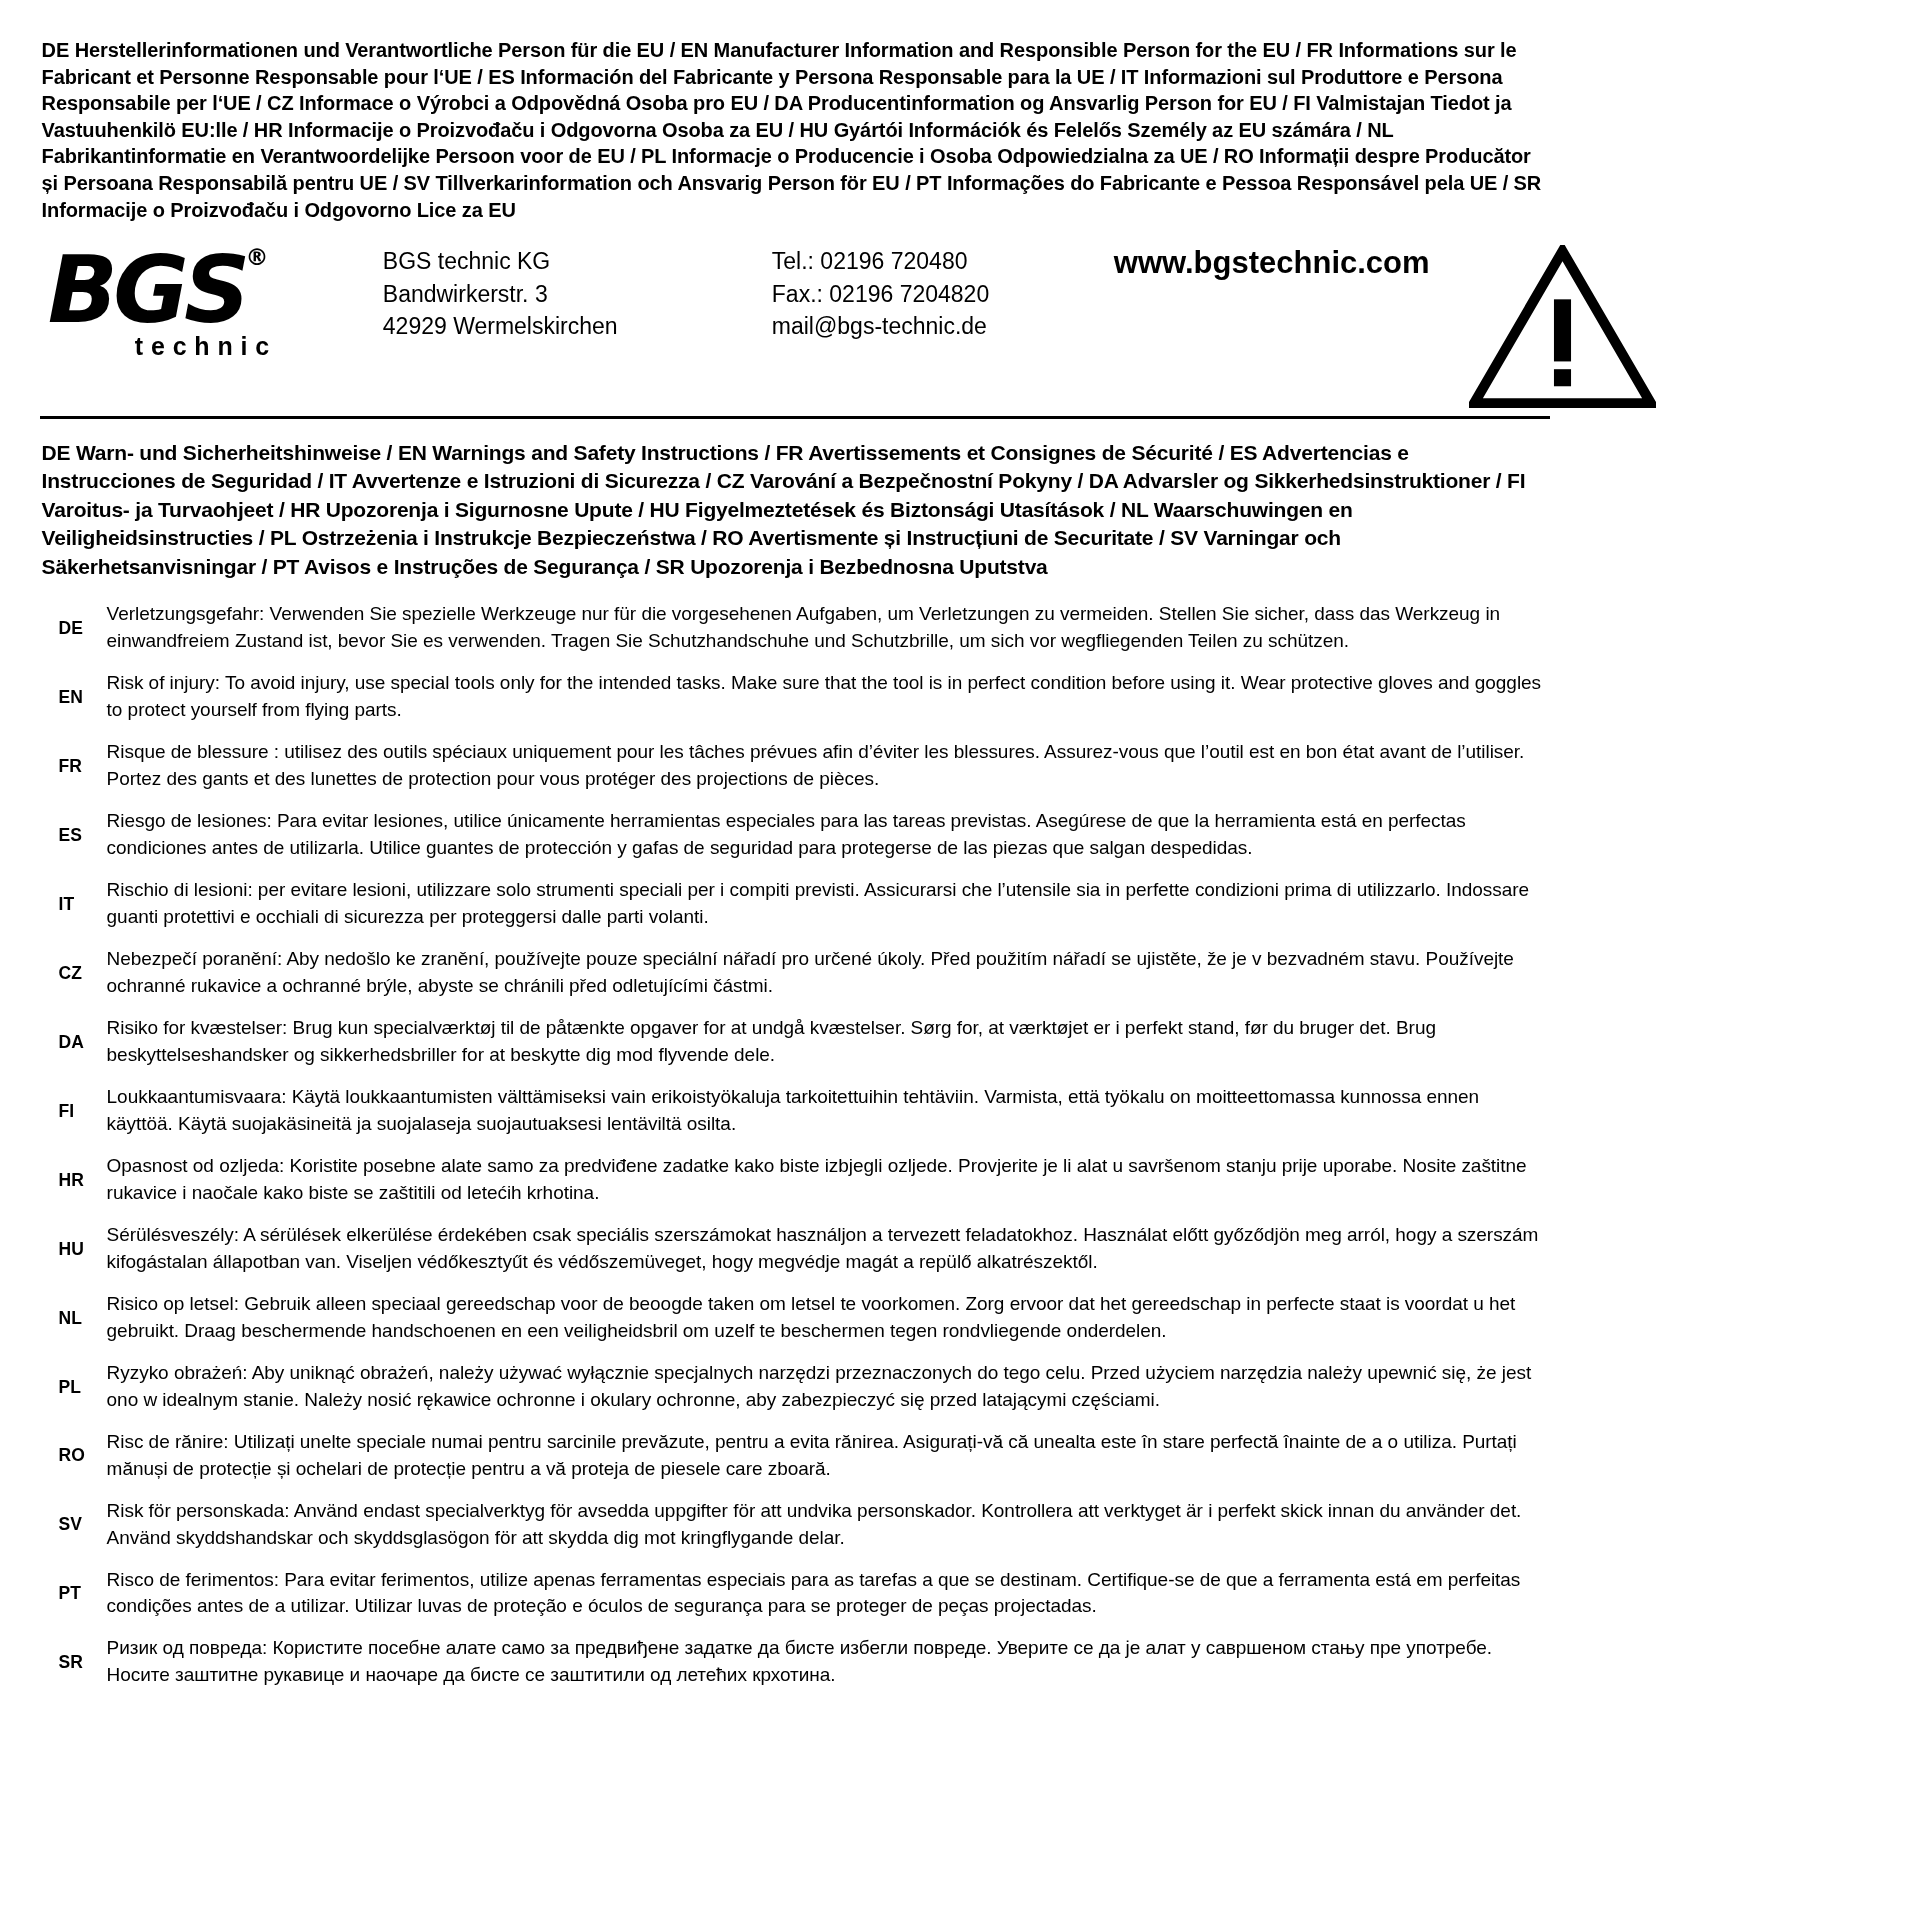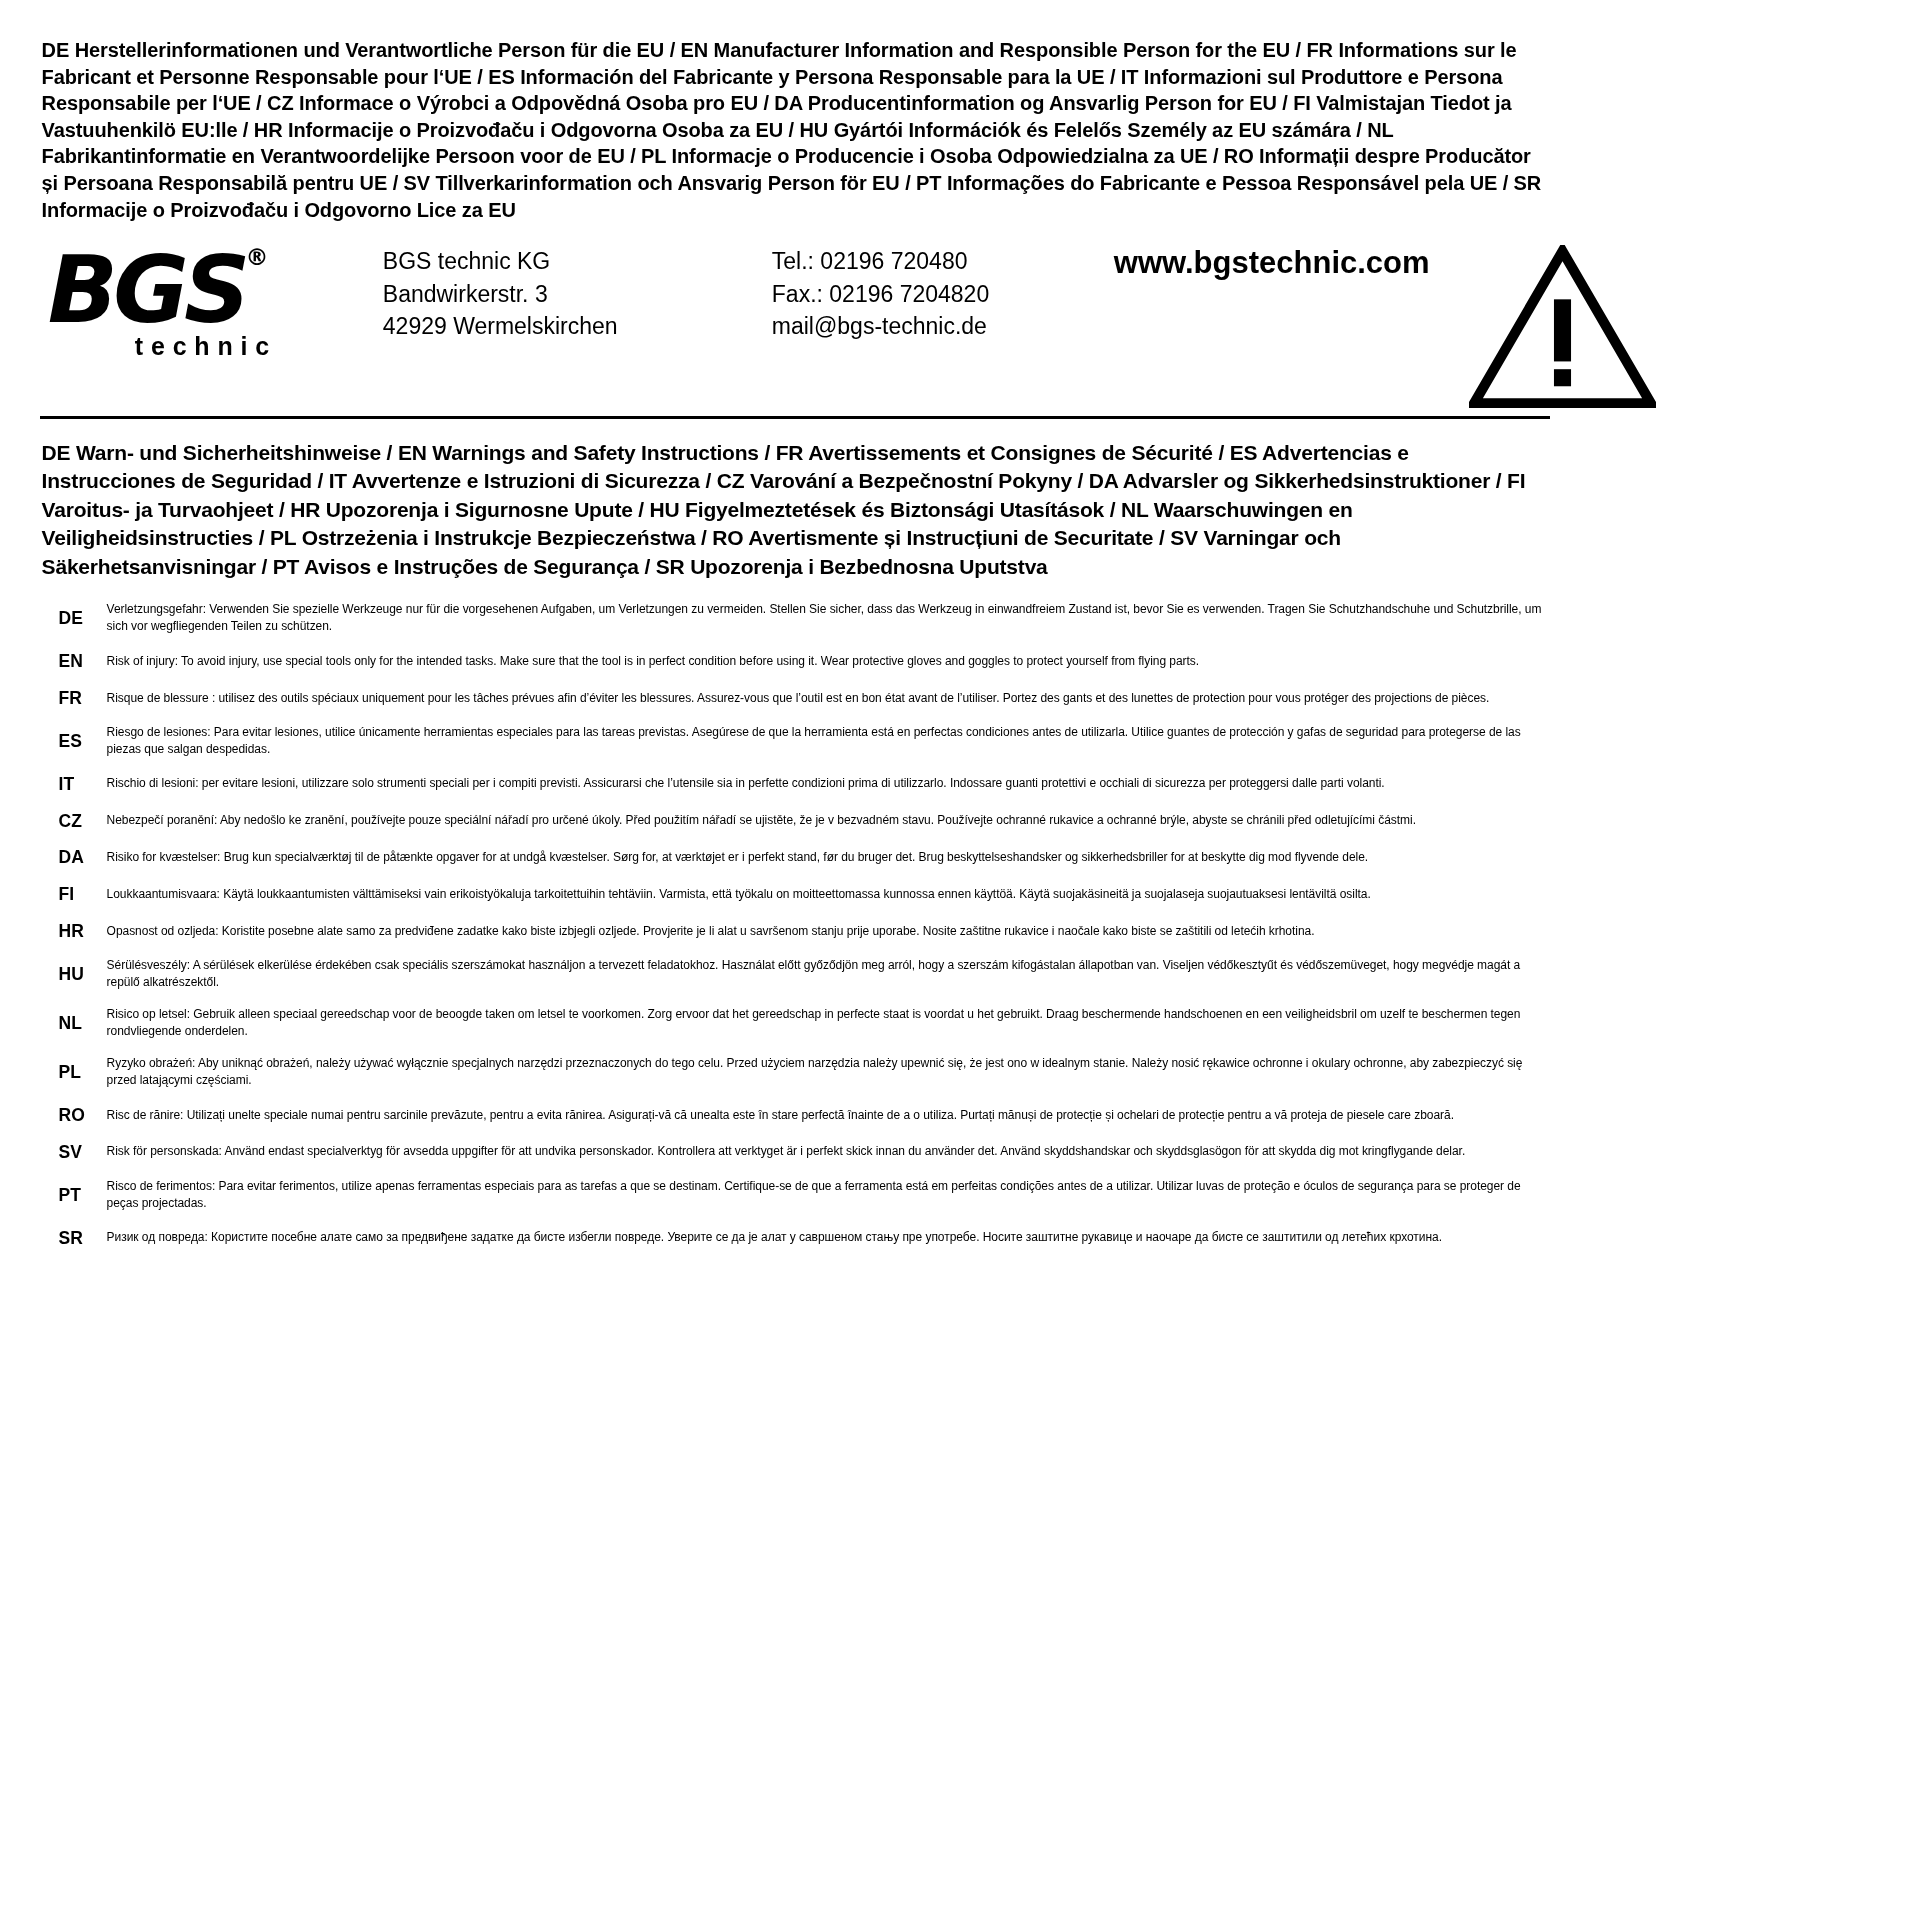--- a/index.html
+++ b/index.html
@@ -112,21 +112,21 @@
   .lang-code {
     flex: 0 0 65px;
     font-size: 17.5px;
     font-weight: bold;
     padding-top: 0.8px;
     padding-left: 17px;
     box-sizing: border-box;
   }
   .lang-text {
     flex: 1 1 auto;
-    font-size: 12px;
+    font-size: 19px;
     line-height: 1.42;
     letter-spacing: -0.04px;
   }
 </style>
 </head>
 <body>
 
 <div class="page">
 
   <div class="top-heading">DE Herstellerinformationen und Verantwortliche Person für die EU  /  EN Manufacturer Information and Responsible Person for the EU  /  FR Informations sur le Fabricant et Personne Responsable pour l‘UE  /  ES Información del Fabricante y Persona Responsable para la UE  /  IT Informazioni sul Produttore e Persona Responsabile per l‘UE  /  CZ Informace o Výrobci a Odpovědná Osoba pro EU  /  DA Producentinformation og Ansvarlig Person for EU  /  FI Valmistajan Tiedot ja Vastuuhenkilö EU:lle  /  HR Informacije o Proizvođaču i Odgovorna Osoba za EU  /  HU Gyártói Információk és Felelős Személy az EU számára  /  NL Fabrikantinformatie en Verantwoordelijke Persoon voor de EU  /  PL Informacje o Producencie i Osoba Odpowiedzialna za UE  /  RO Informații despre Producător și Persoana Responsabilă pentru UE  /  SV Tillverkarinformation och Ansvarig Person för EU  /  PT Informações do Fabricante e Pessoa Responsável pela UE  /  SR Informacije o Proizvođaču i Odgovorno Lice za EU</div>

